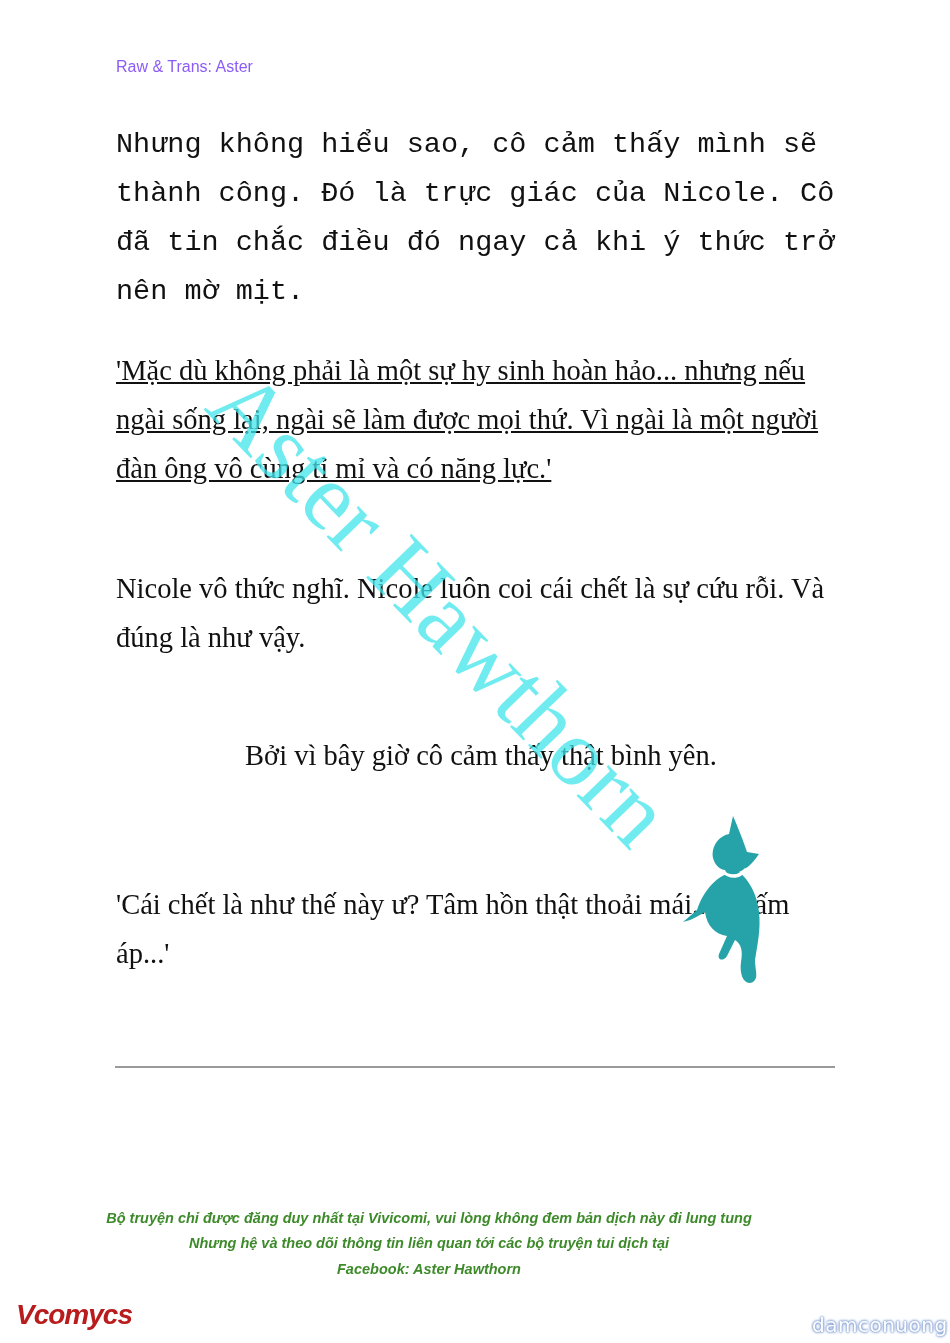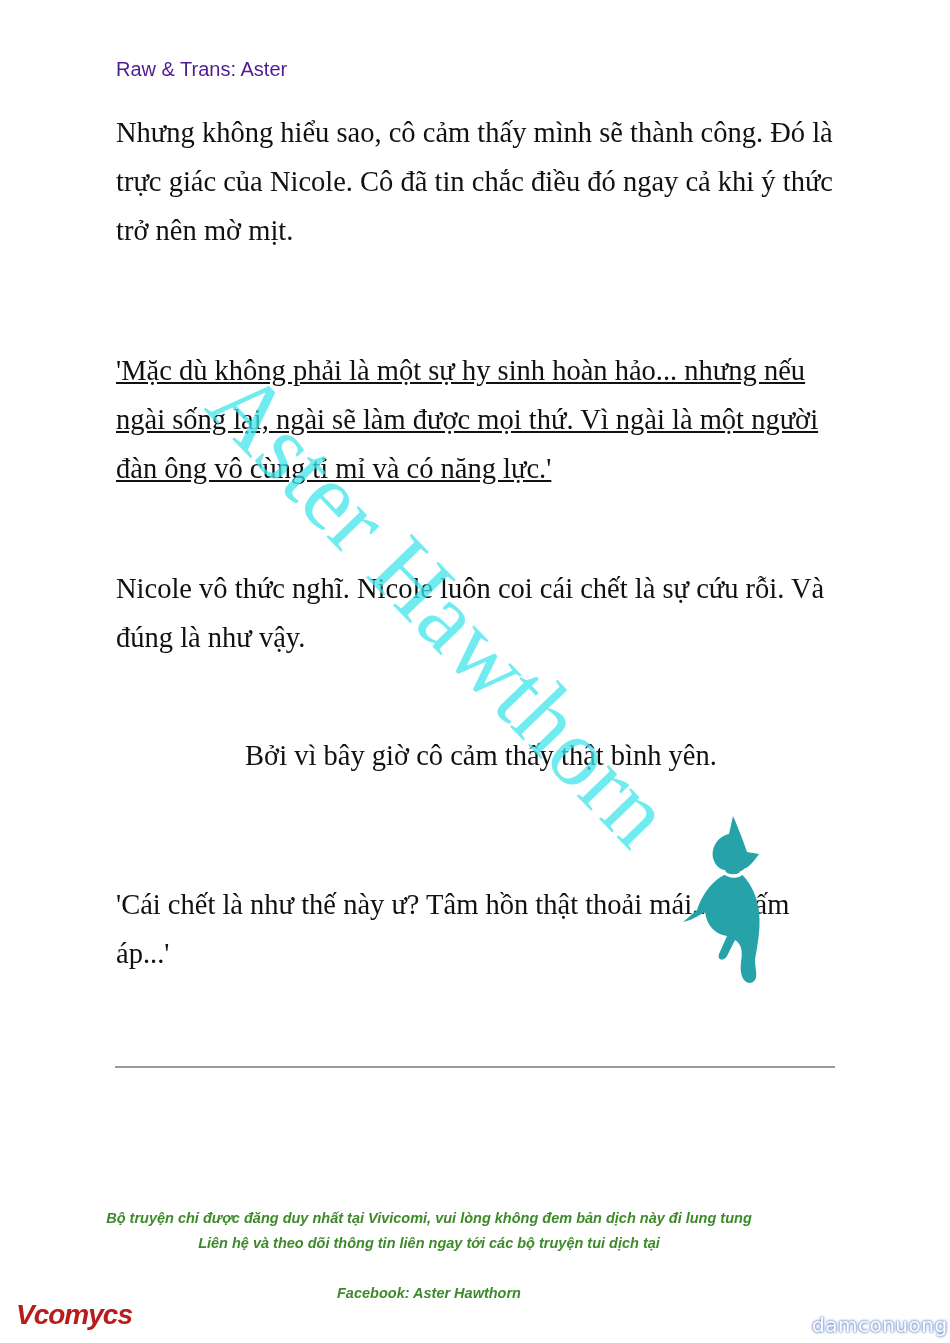--- a/index.html
+++ b/index.html
@@ -1,28 +1,28 @@
 <!DOCTYPE html>
 <html><head>
 <meta charset="utf-8">
 <style>
   html, body { margin: 0; padding: 0; }
   body { width: 950px; height: 1343px; background: #ffffff; position: relative; overflow: hidden; }
-  .header { position: absolute; left: 116px; top: 58px; font-family: "Liberation Sans", sans-serif; font-size: 20px; color: #4c1d95; }
+  .header { position: absolute; left: 116px; top: 58px; font-family: "Liberation Sans", sans-serif; font-size: 16px; color: #8b5cf6; }
   .para { position: absolute; left: 116px; width: 730px; font-family: "Liberation Serif", serif; font-size: 28.5px; line-height: 49px; color: #111111; margin: 0; }
-  .p1 { top: 108px; }
+  .p1 { top: 120px; font-family: Liberation Mono, monospace; }
   .p2 { top: 346px; text-decoration: underline; }
   .p3 { top: 564px; }
   .p4 { top: 731px; text-align: center; }
   .p5 { top: 880px; }
   .watermark { position: absolute; left: 110px; top: 560px; width: 660px; text-align: center; font-family: "Liberation Serif", serif; font-size: 96px; color: rgba(64, 230, 235, 0.75); transform: rotate(46deg); transform-origin: 50% 50%; white-space: nowrap; line-height: 1; pointer-events: none; }
   .cat { position: absolute; left: 675px; top: 810px; width: 100px; height: 180px; }
   .divider { position: absolute; left: 115px; top: 1066px; width: 720px; height: 2px; background: #9a9a9a; }
   .footer { position: absolute; left: 0; width: 858px; text-align: center; font-family: "Liberation Sans", sans-serif; font-style: italic; font-weight: bold; font-size: 14.5px; color: #3d8a2a; }
-  .f1 { top: 1210px; } .f2 { top: 1235px; } .f3 { top: 1261px; margin-top: 24px; }
+  .f1 { top: 1210px; } .f2 { top: 1235px; } .f3 { top: 1261px; }
   .logo-left { position: absolute; left: 16px; top: 1299px; font-family: "Liberation Sans", sans-serif; font-style: italic; font-weight: bold; font-size: 28px; color: #b91c1c; letter-spacing: -1px; }
   .logo-right { position: absolute; left: 812px; top: 1313px; font-family: "DejaVu Sans", sans-serif; font-size: 20px; color: #ffffff; text-shadow: 0 0 3px #7d9ad0, 0 0 3px #7d9ad0, 0 0 2px #7d9ad0; letter-spacing: 0.5px; }
 </style>
 </head>
 <body>
 
 <div class="header">Raw &amp; Trans: Aster</div>
 
 <p class="para p1">Nhưng không hiểu sao, cô cảm thấy mình sẽ thành công. Đó là trực giác của Nicole. Cô đã tin chắc điều đó ngay cả khi ý thức trở nên mờ mịt.</p>
 <p class="para p2">'Mặc dù không phải là một sự hy sinh hoàn hảo... nhưng nếu ngài sống lại, ngài sẽ làm được mọi thứ. Vì ngài là một người đàn ông vô cùng tỉ mỉ và có năng lực.'</p>
@@ -33,17 +33,17 @@
 <div class="watermark">Aster Hawthorn</div>
 
 <svg class="cat" viewBox="0 0 100 180">
   <path fill="#26a3a8" d="M58 6 L54 24 C44 26 36 36 38 48 C40 56 46 60 50 60 L52 64 C40 68 28 82 22 100 L8 112 C18 110 26 104 30 102 C32 116 40 124 52 126 L44 144 C42 150 48 152 52 146 L60 130 C66 134 68 140 66 152 C64 166 70 176 78 172 C84 168 80 160 80 150 C82 136 86 120 84 102 C82 84 74 70 64 62 C74 58 80 50 84 44 L72 42 C68 30 64 20 58 6 Z"></path>
   <path fill="#ffffff" d="M48 60 C54 66 64 66 70 58 L72 60 C66 70 54 70 46 62 Z"></path>
 </svg>
 
 <div class="divider"></div>
 
 <div class="footer f1">Bộ truyện chỉ được đăng duy nhất tại Vivicomi, vui lòng không đem bản dịch này đi lung tung</div>
-<div class="footer f2">Liên hệ và theo dõi thông tin liên ngay tới các bộ truyện tui dịch tại</div>
+<div class="footer f2">Nhưng hệ và theo dõi thông tin liên quan tới các bộ truyện tui dịch tại</div>
 <div class="footer f3">Facebook: Aster Hawthorn</div>
 
 <div class="logo-left">Vcomycs</div>
 <div class="logo-right">damconuong</div>
 
 </body></html>

